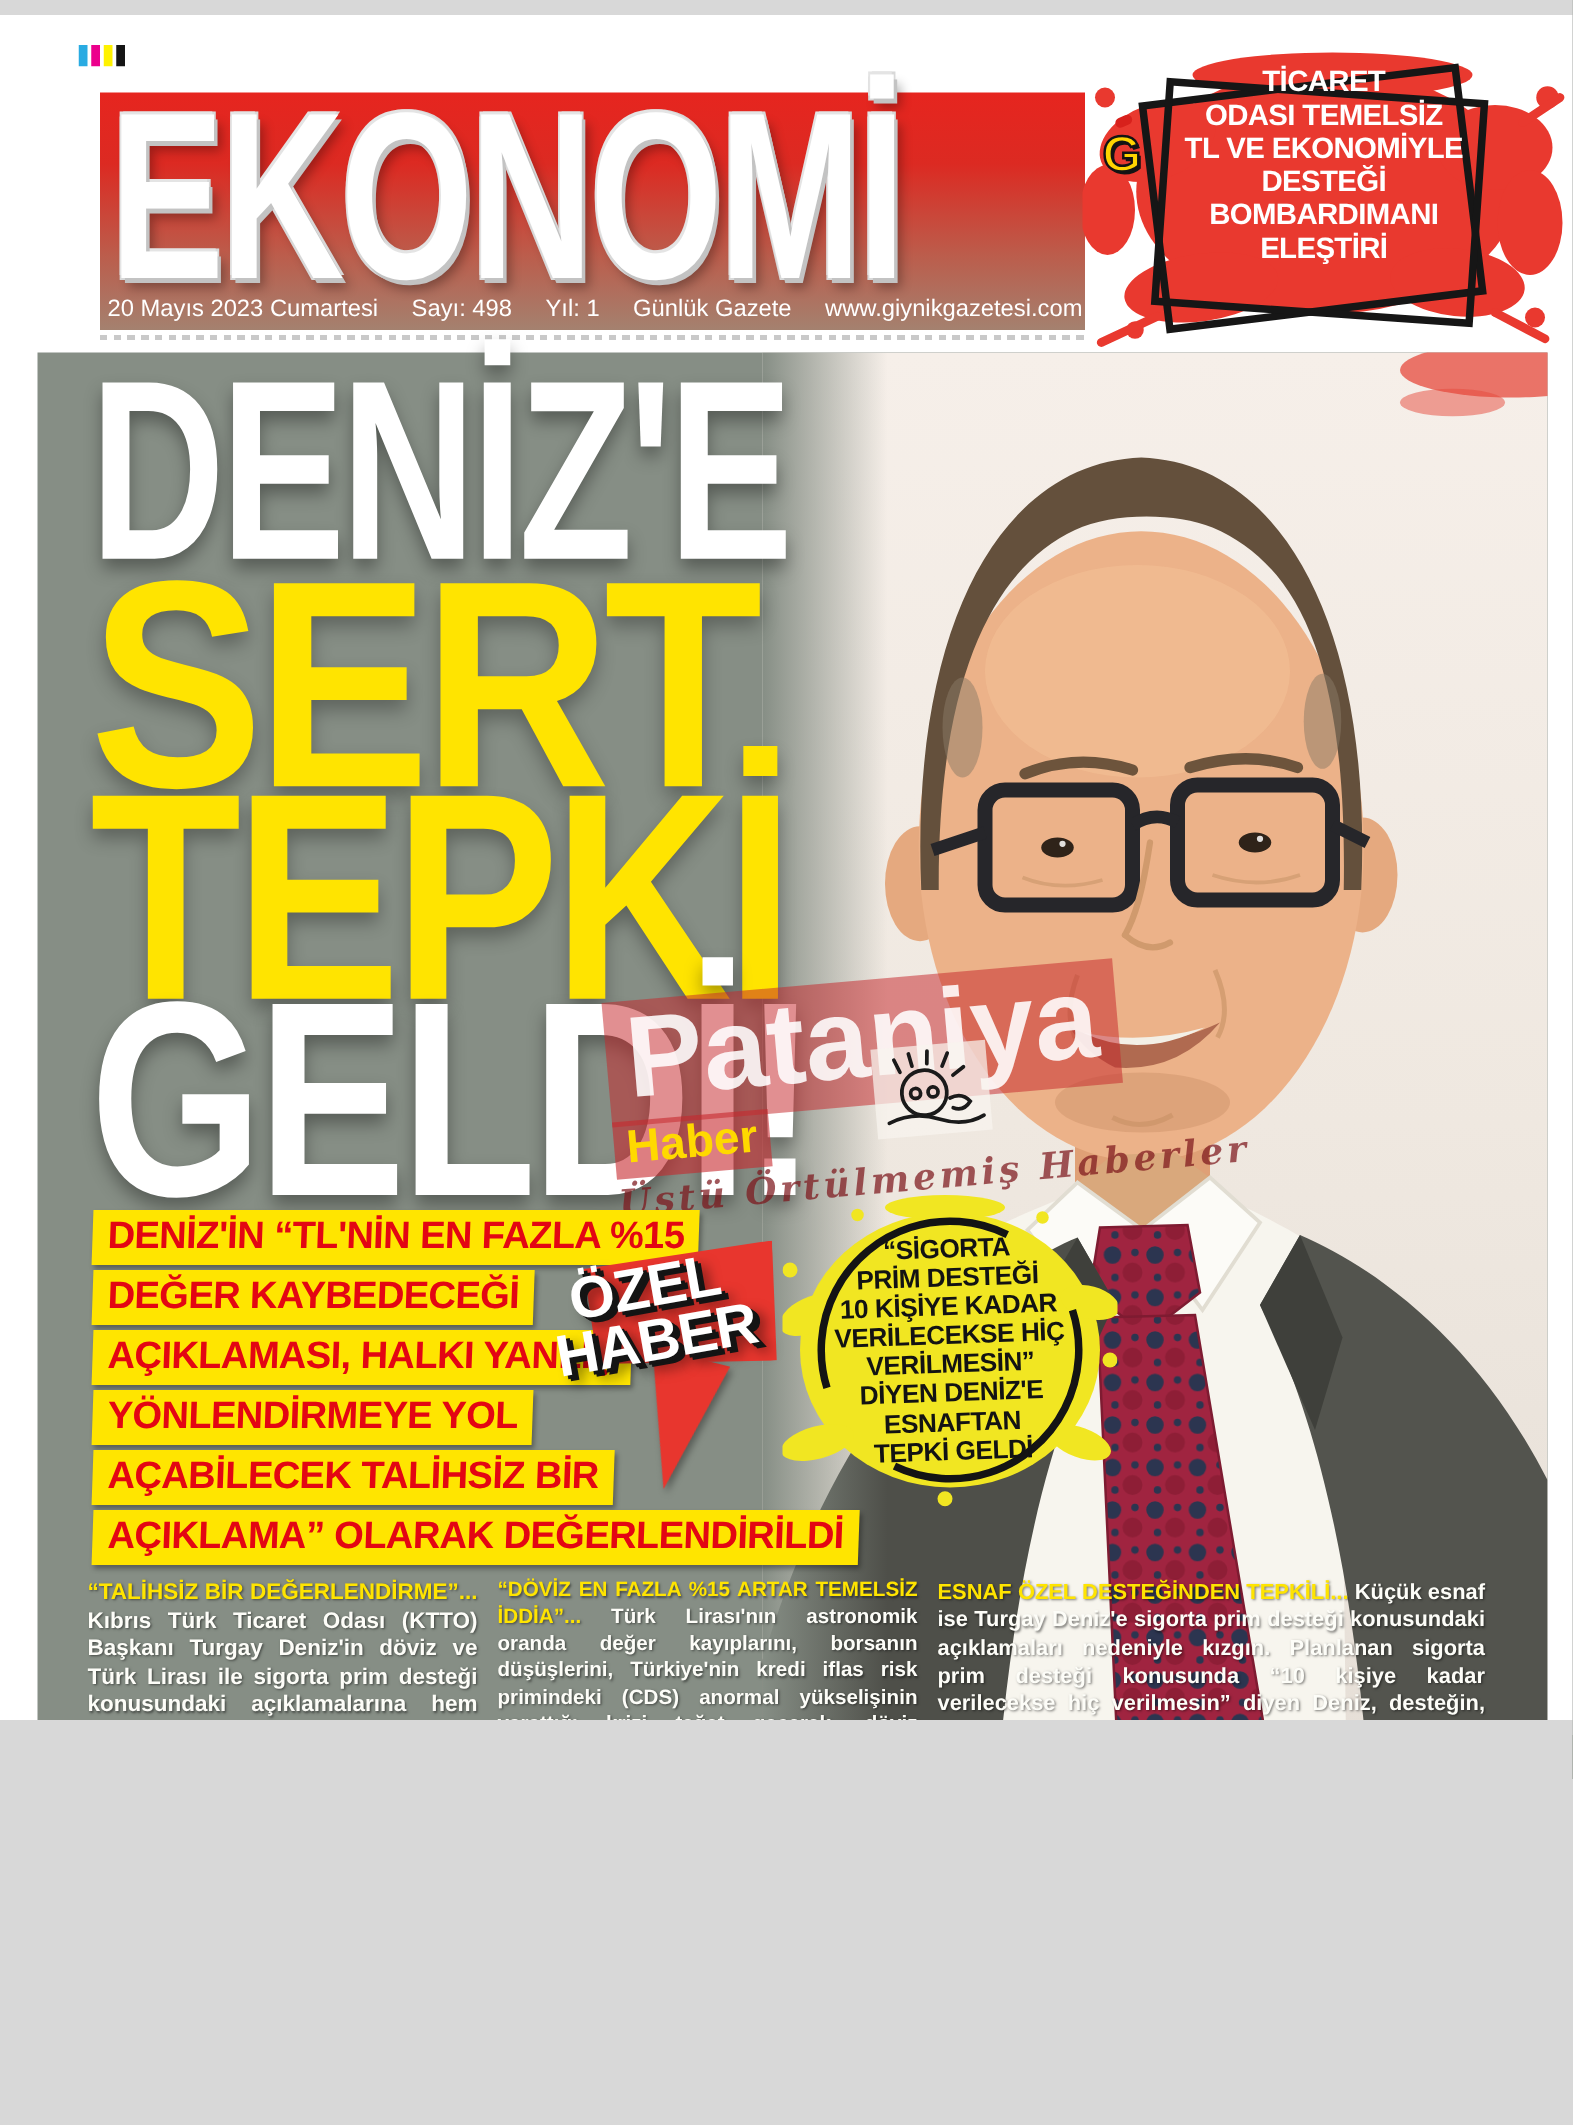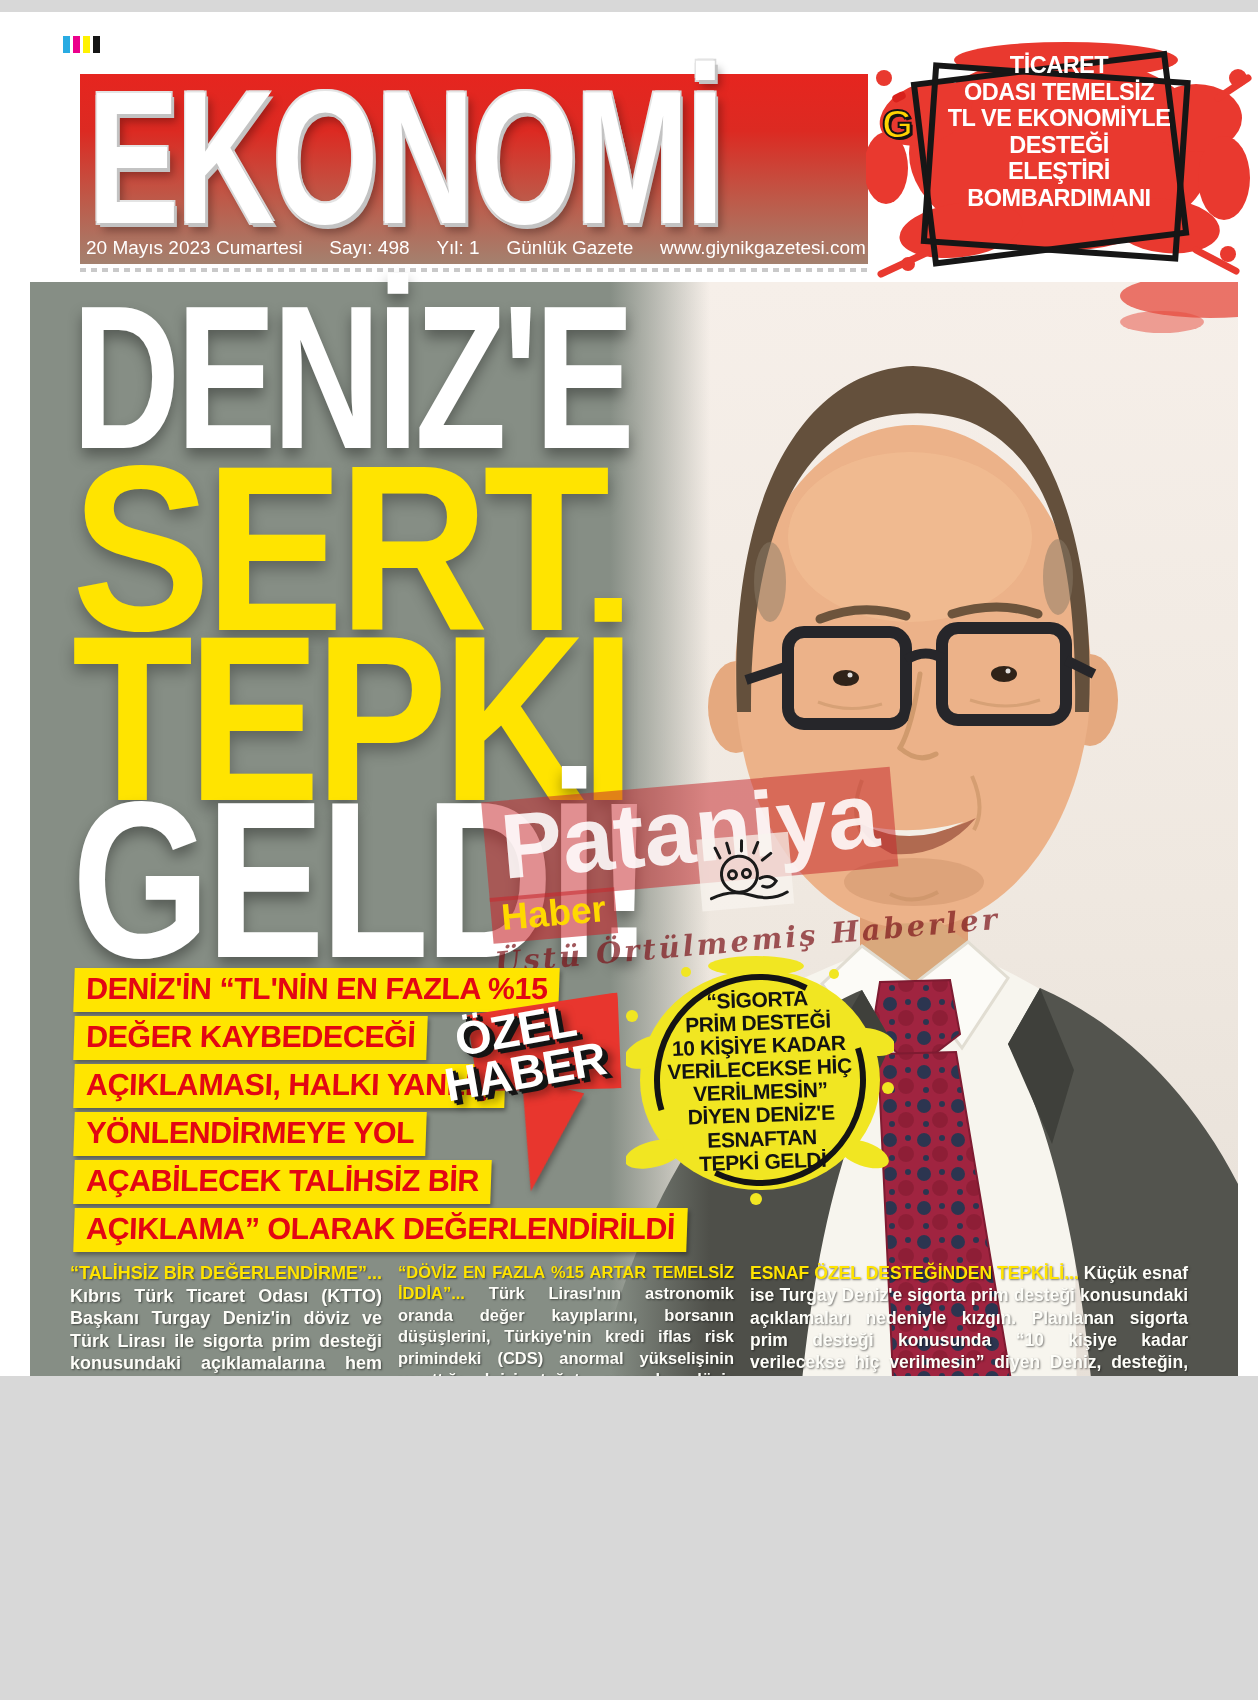--- a/index.html
+++ b/index.html
@@ -149,22 +149,22 @@
       </g>
       <rect x="58" y="30" width="252" height="180" fill="none" stroke="#161616" stroke-width="6" transform="rotate(-7 190 120)"></rect>
       <rect x="64" y="36" width="252" height="176" fill="none" stroke="#161616" stroke-width="6" transform="rotate(4 190 120)"></rect>
     </svg>
     <div class="splash-text">
 
     <div class="splash-line">TİCARET</div>
         <div class="splash-line">ODASI TEMELSİZ</div>
         <div class="splash-line">TL VE EKONOMİYLE</div>
         <div class="splash-line">DESTEĞİ</div>
+        <div class="splash-line">BOMBARDIMANI</div>
         <div class="splash-line">ELEŞTİRİ</div>
-        <div class="splash-line">BOMBARDIMANI</div>
       </div>
   </section>
 
   <main>
     <div class="board-bg"></div>
 
     <svg class="portrait" viewBox="0 0 628 1368">
       <defs>
         <linearGradient id="bgG" x1="0" y1="0" x2="0" y2="1">
           <stop offset="0" stop-color="#f6efe9"></stop>

